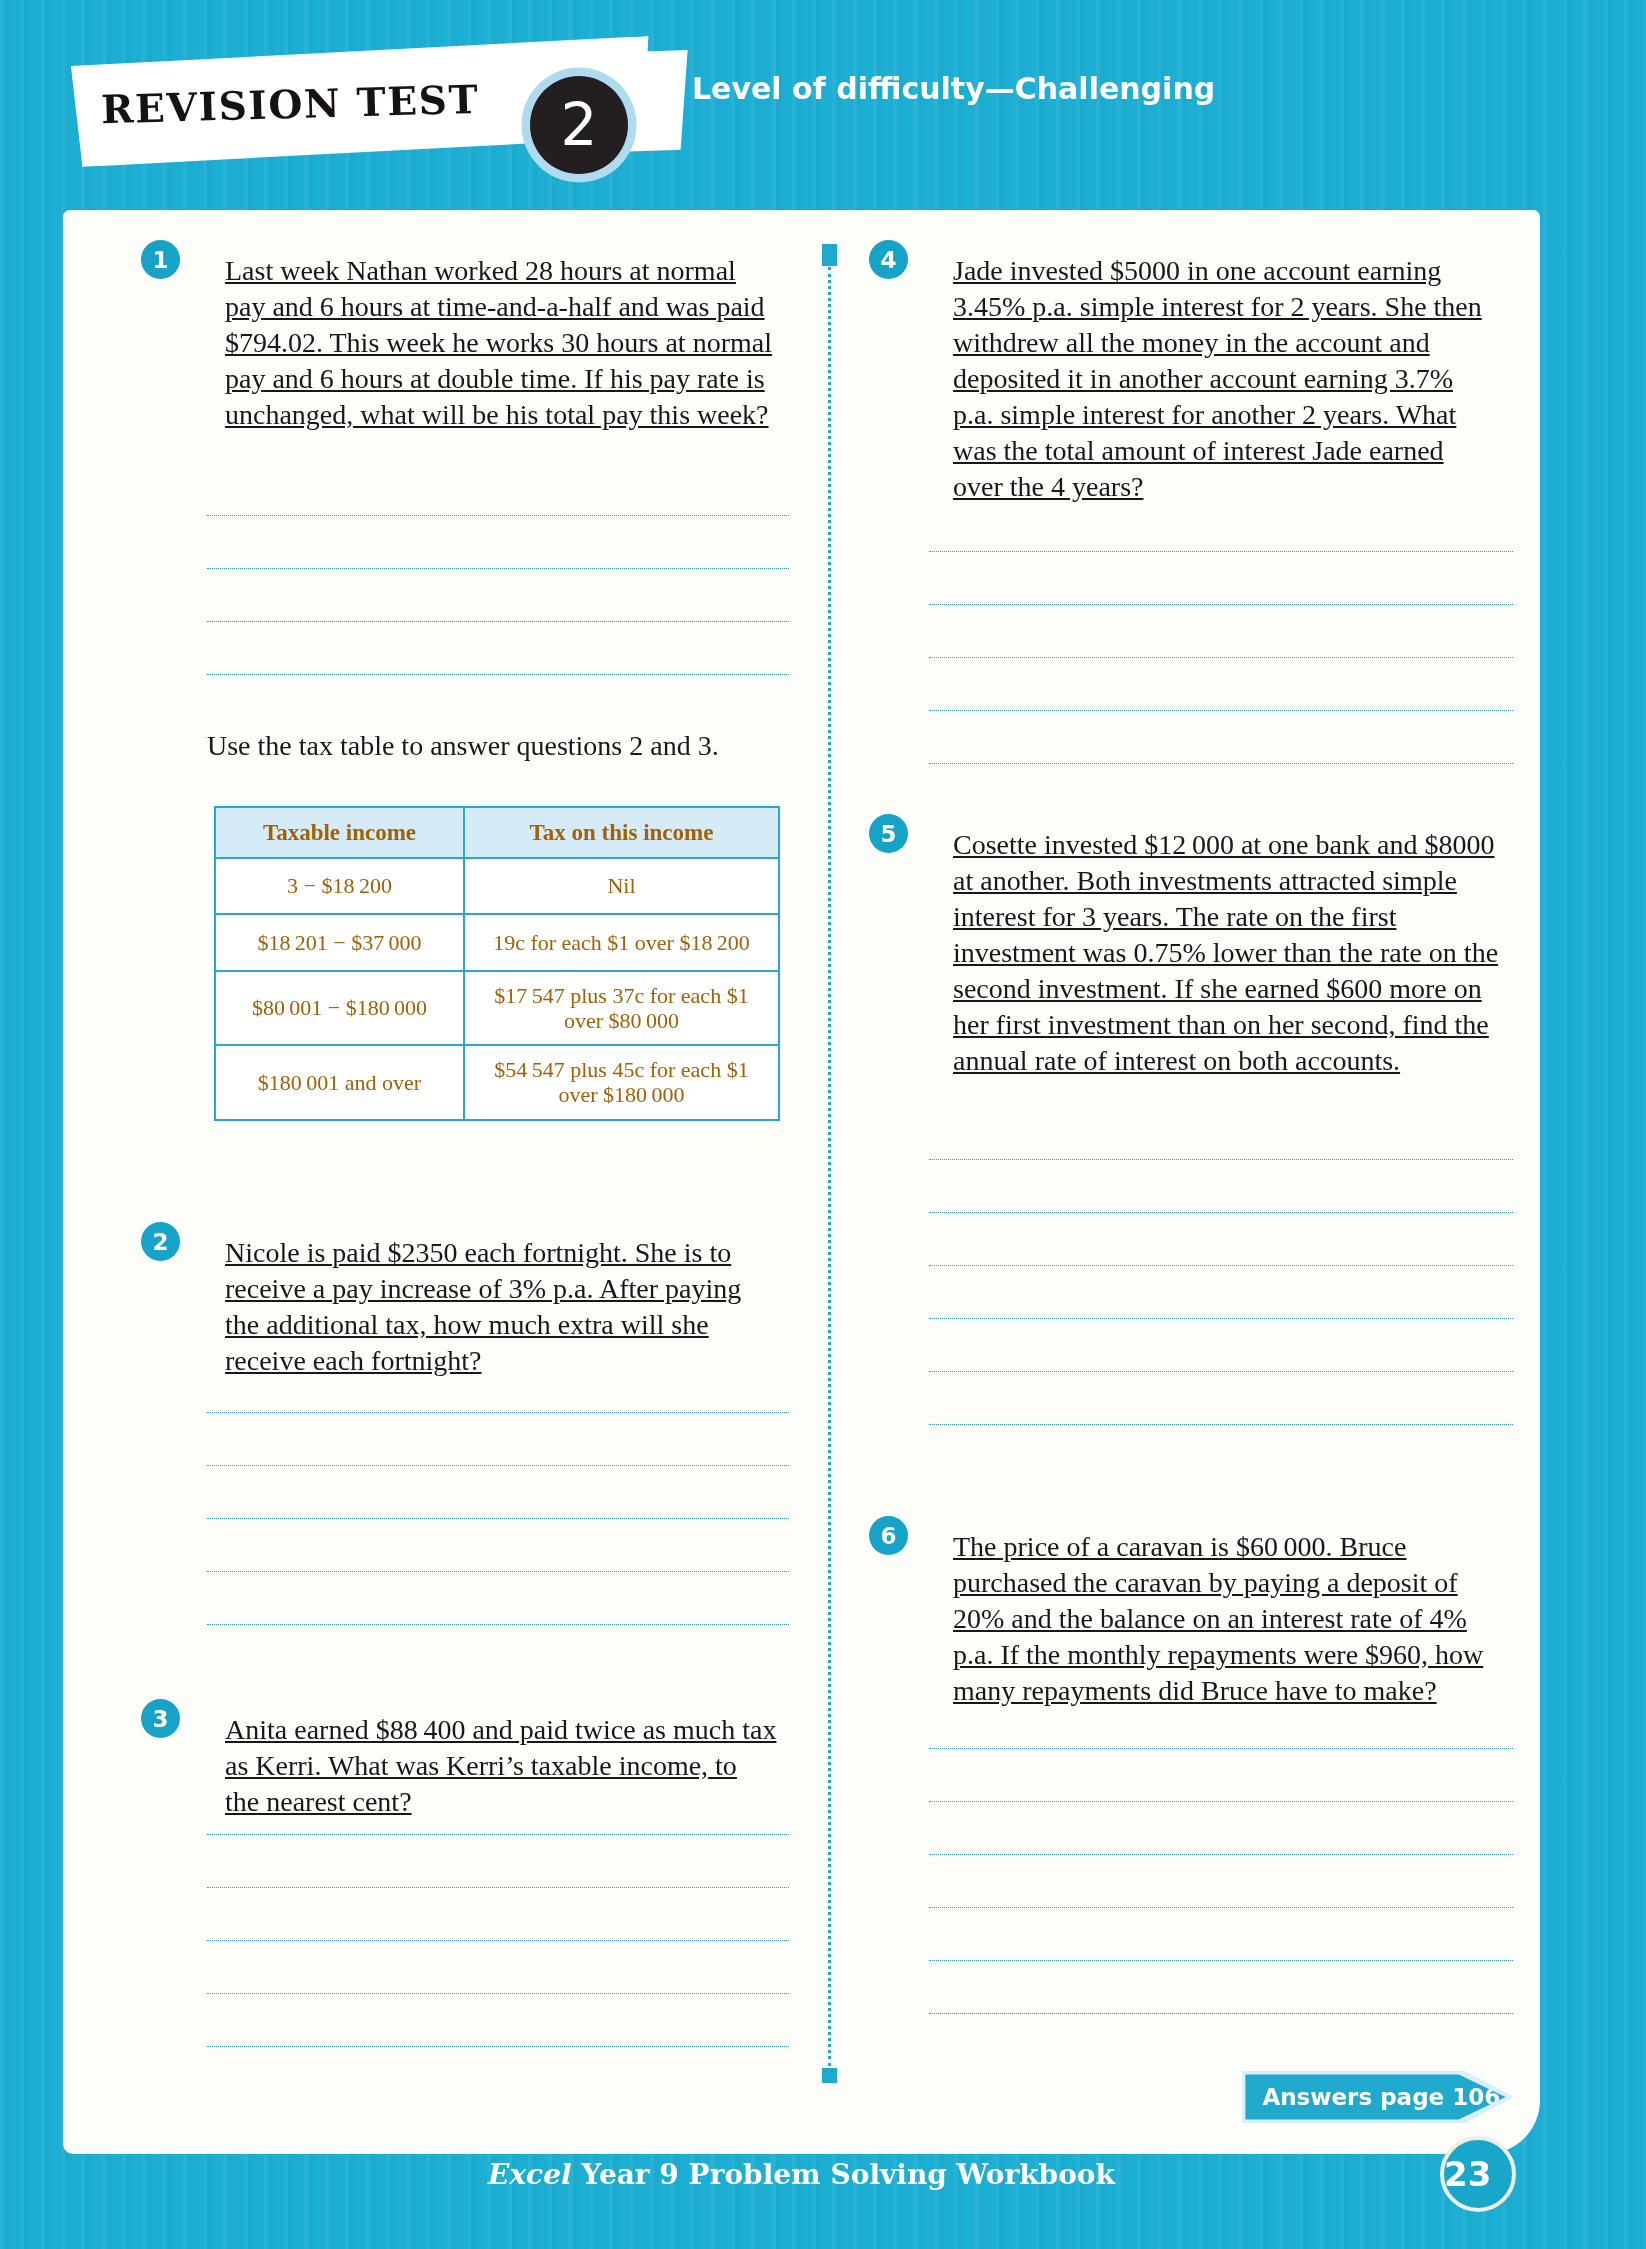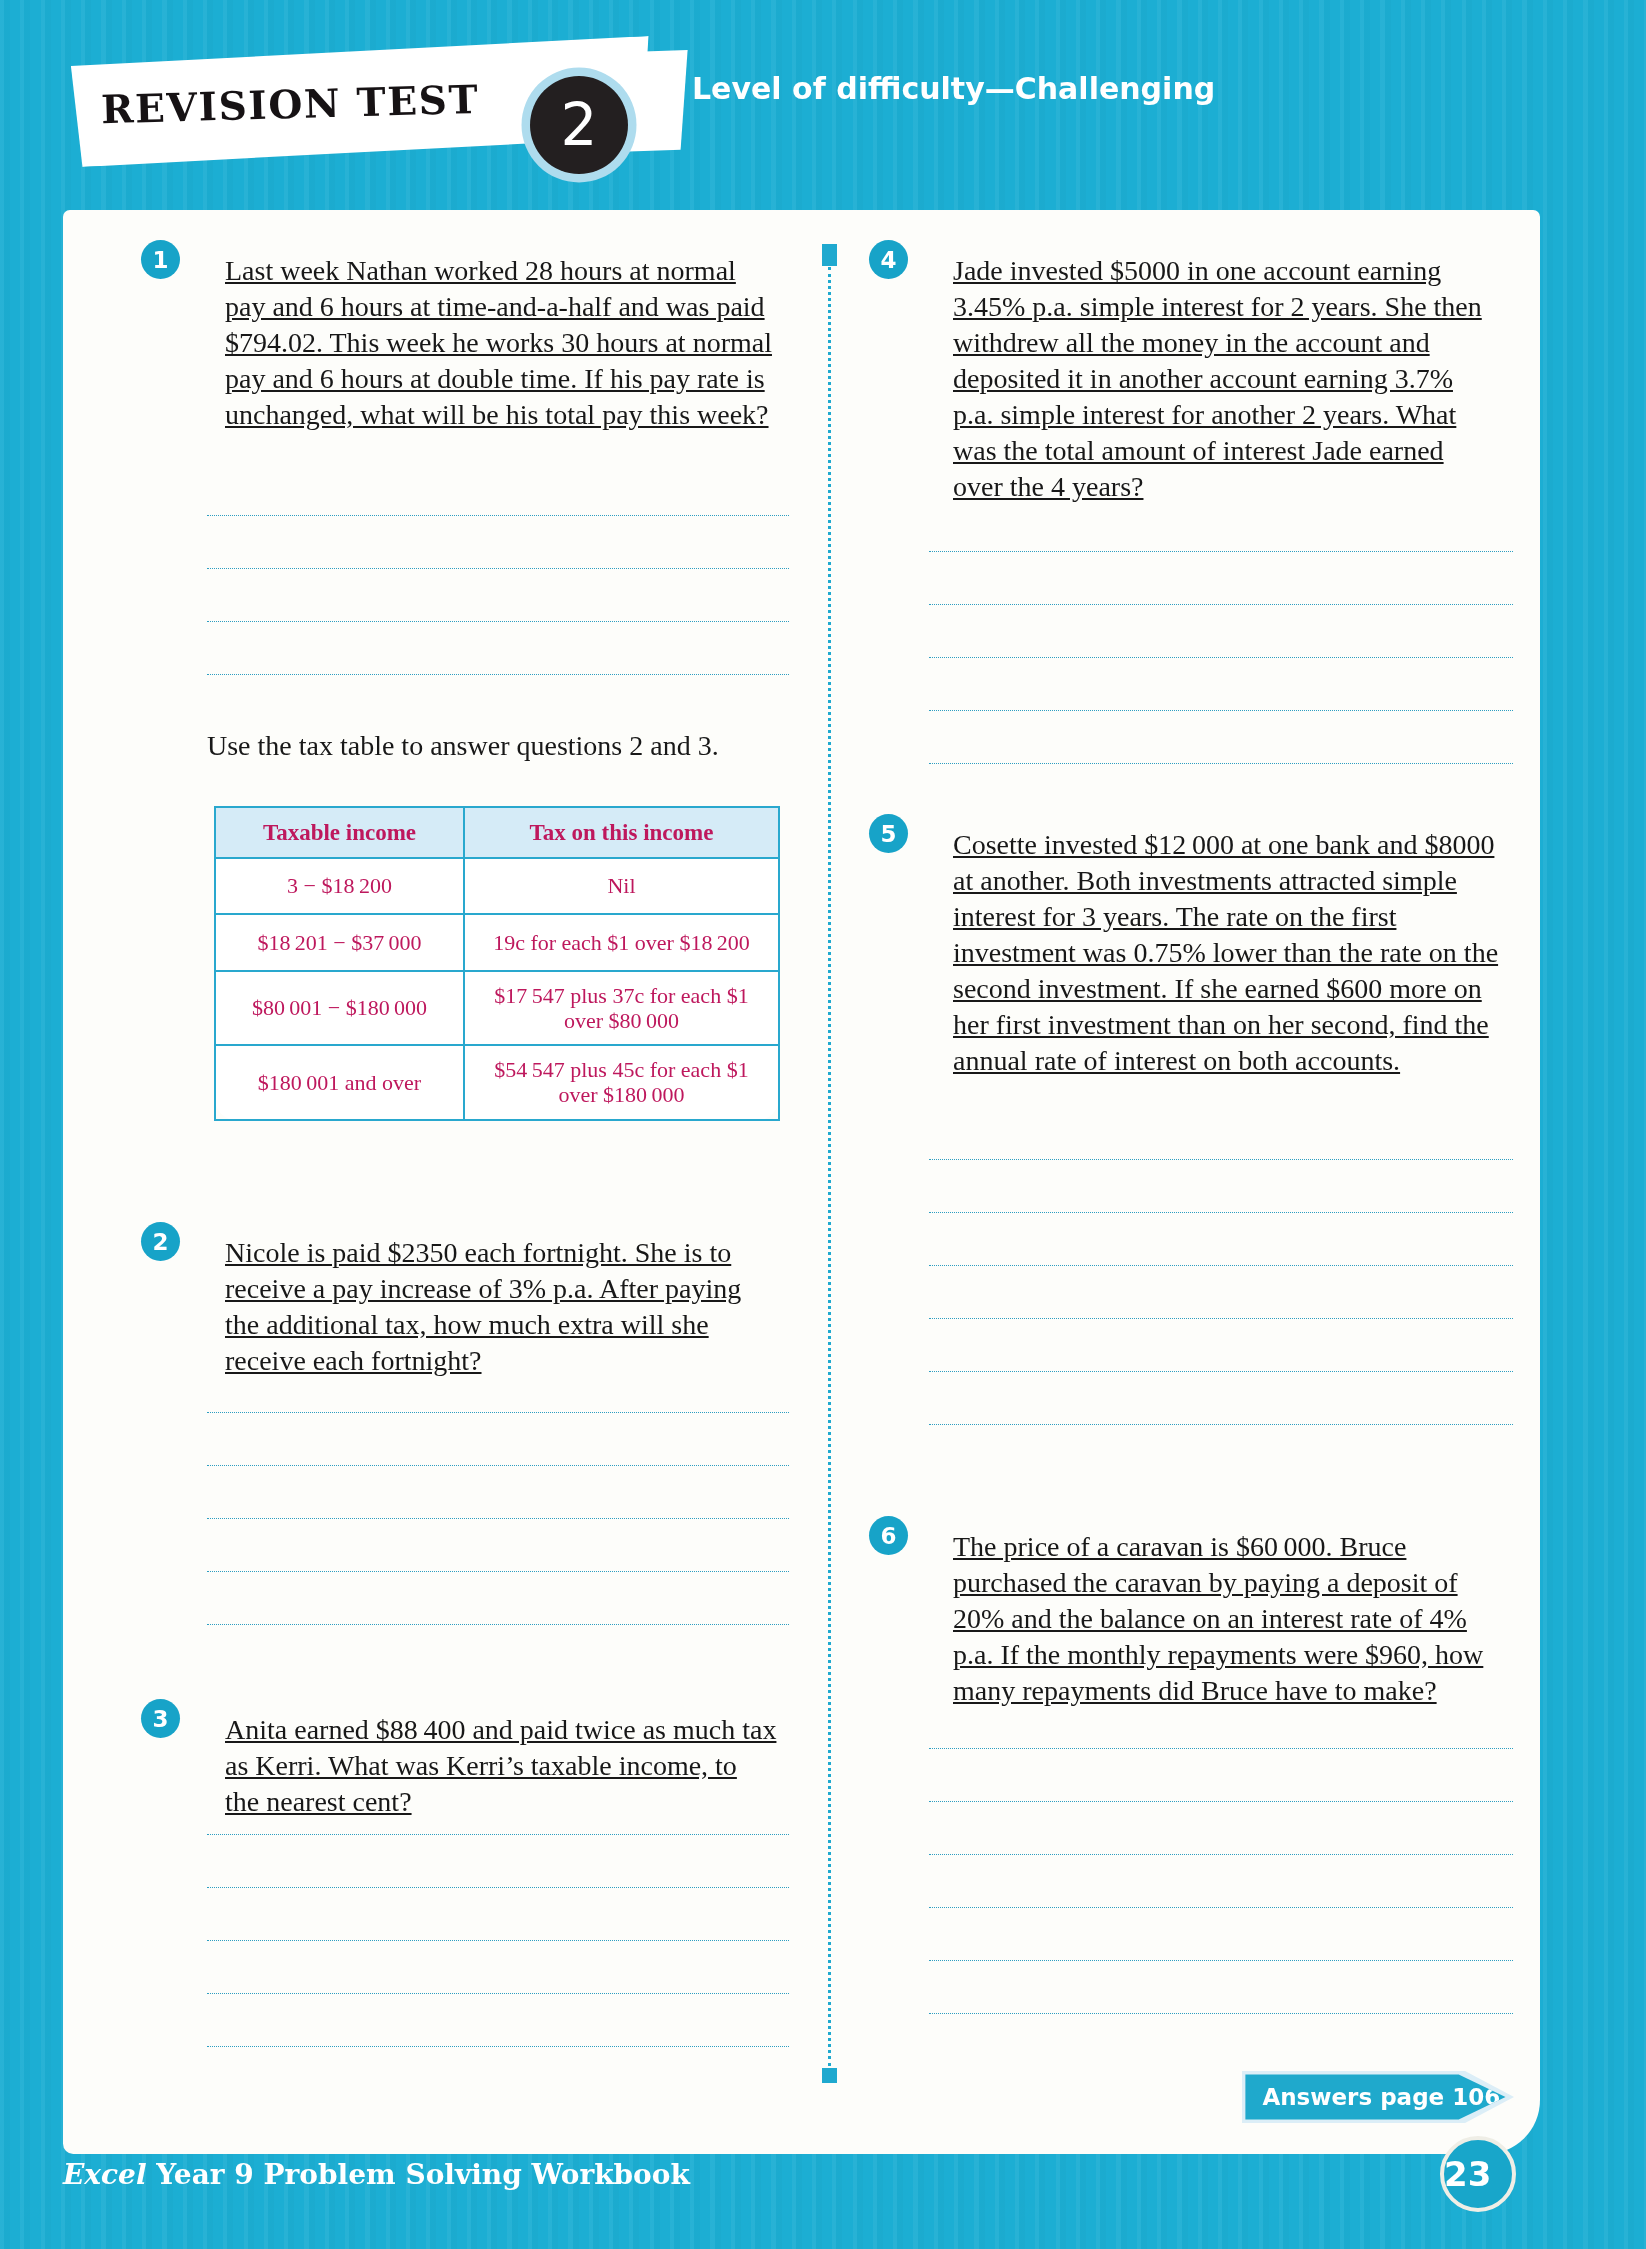--- a/index.html
+++ b/index.html
@@ -66,21 +66,21 @@
   .ans-line{height:0;border-top:1.7px dotted #2d9ec1;margin-bottom:52px;}
   
   .divider{position:absolute;left:828px;top:267px;height:1799px;width:0;border-left:3.4px dotted #1fa9cf;}
   .div-cap{position:absolute;width:15.2px;background:#1fa9cf;}
   .div-cap.top{left:822px;top:244px;height:22px;}
   .div-cap.bottom{left:822px;top:2068px;height:15.2px;}
   
   .tax-table{
     position:absolute;left:214px;top:806px;
     border-collapse:collapse;table-layout:fixed;
-    font-size:22px;line-height:25.4px;color:#be185d;
+    font-size:22px;line-height:25.4px;color:#a16207;
     background:#fff;
     border-radius:25px;
   }
   .tax-table,.tax-table th,.tax-table td{border:2.5px solid #29a8ce;}
   .tax-table th{
     width:245px;height:47px;background:#d5ebf7;
     font-size:23px;font-weight:700;text-align:center;vertical-align:middle;
   }
   .tax-table th + th{width:311px;}
   .tax-table td{text-align:center;vertical-align:middle;padding:1.7px 8.5px;}
@@ -101,21 +101,21 @@
     clip-path:polygon(0 0, 82% 0, 100% 50%, 82% 100%, 0 100%);
     display:flex;align-items:center;
   }
   .answers-label{
     color:#fff;font-family:"DejaVu Sans","Liberation Sans",sans-serif;
     font-weight:700;font-size:23px;padding-left:17px;white-space:nowrap;
   }
   
   .footer{
     position:absolute;left:63px;top:2158px;width:1477px;
-    color:#ffffff;
+    text-align:center;color:#ffffff;
     font-family:"DejaVu Serif","Liberation Serif",serif;
     font-weight:700;font-size:28px;
   }
   .page-circle{
     position:absolute;left:1440px;top:2136px;width:76px;height:76px;
     background:#18a6ca;border:4.2px solid #efeee6;border-radius:50%;
     box-sizing:border-box;
     display:flex;align-items:center;justify-content:flex-start;
     color:#fff;font-family:"DejaVu Sans","Liberation Sans",sans-serif;
     font-weight:700;font-size:34px;

